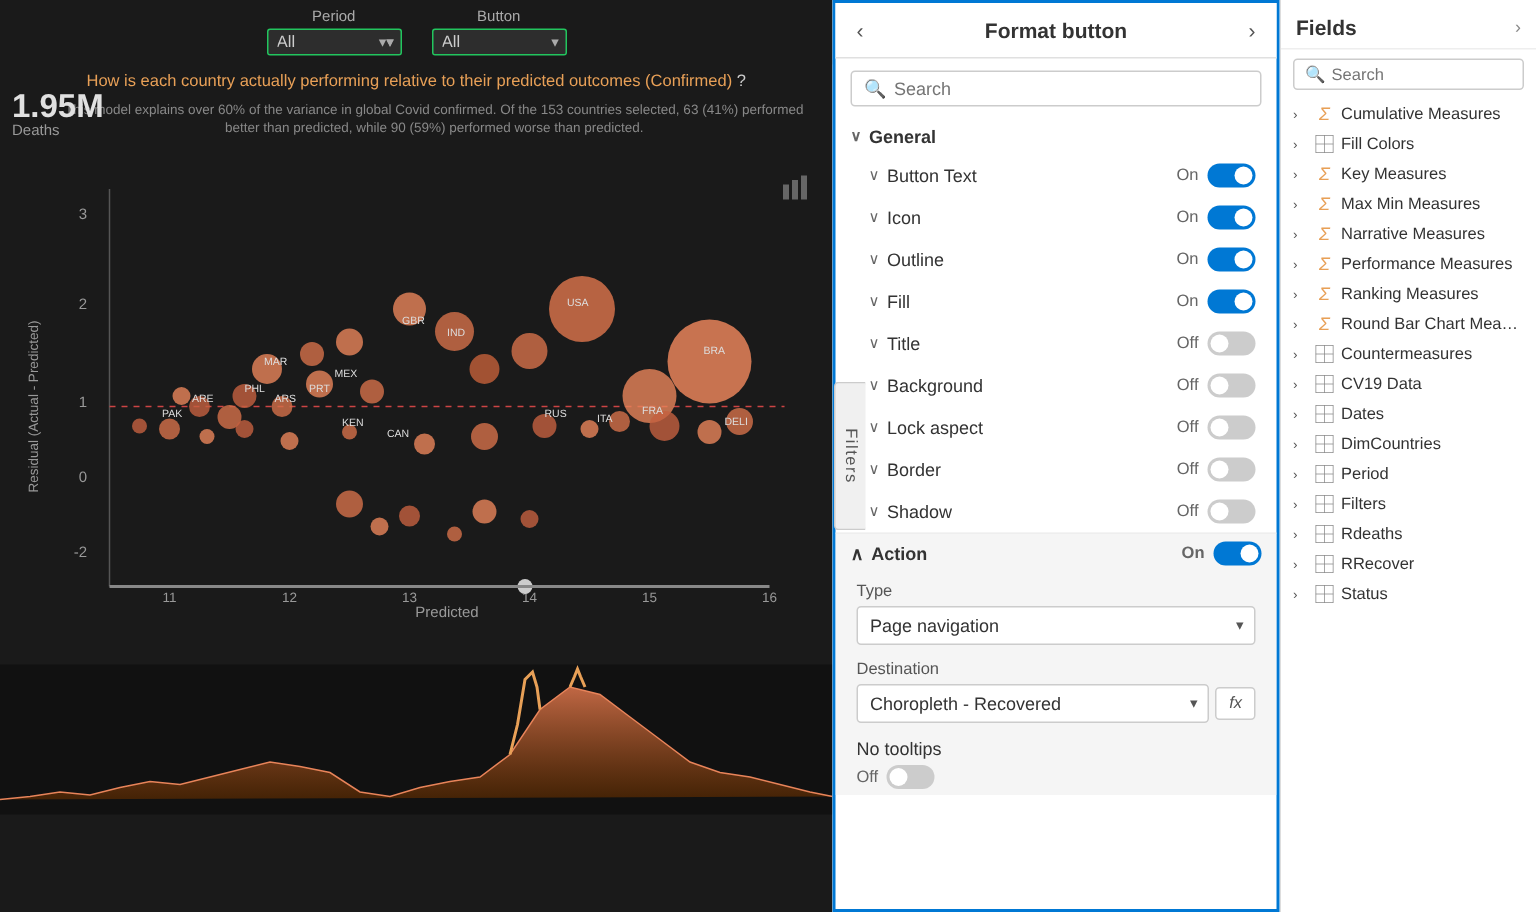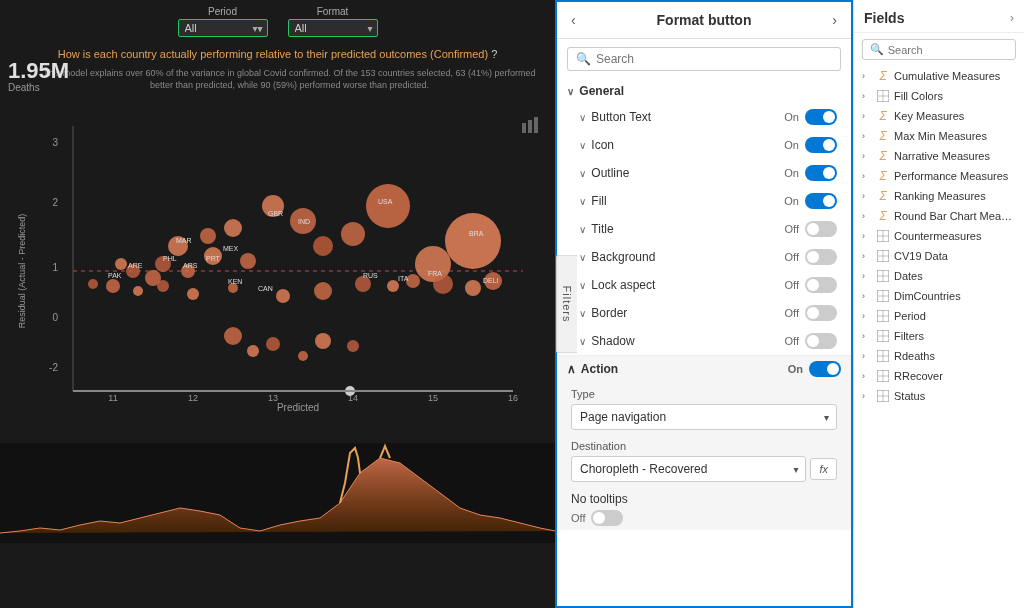--- a/index.html
+++ b/index.html
@@ -486,21 +486,21 @@
     <div class="control-group">
       <div class="control-label">Period</div>
       <div class="select-wrapper">
         <select class="control-select">
           <option>All</option>
         </select>
         <span class="select-wrapper" style="position:absolute;right:5px;top:50%;transform:translateY(-50%);color:#aaa;font-size:10px;pointer-events:none;">▾</span>
       </div>
     </div>
     <div class="control-group">
-      <div class="control-label">Format</div>
+      <div class="control-label">Button</div>
       <div class="select-wrapper">
         <select class="control-select">
           <option>All</option>
         </select>
       </div>
     </div>
   </div>
 
   <div class="viz-title">
     <span>How is each country actually performing relative to their predicted outcomes</span> <span style="color:#e8a057;">(Confirmed)</span> ?

